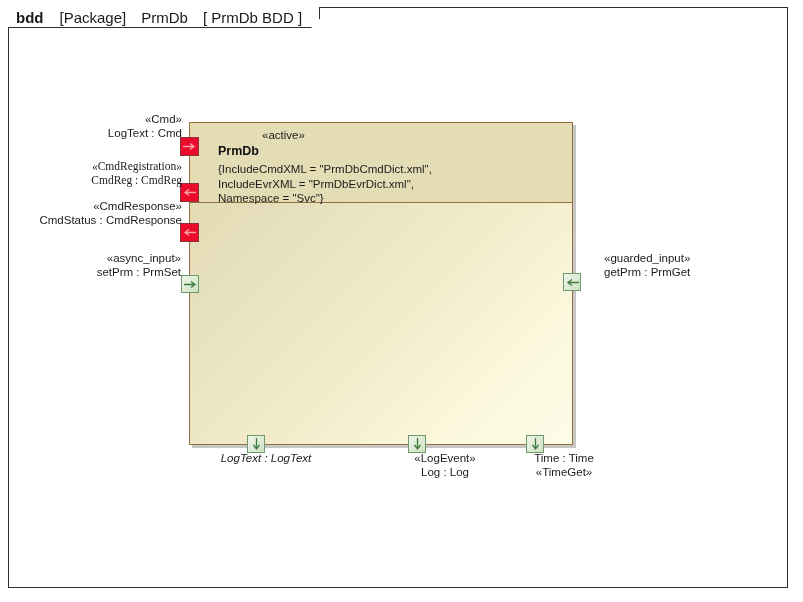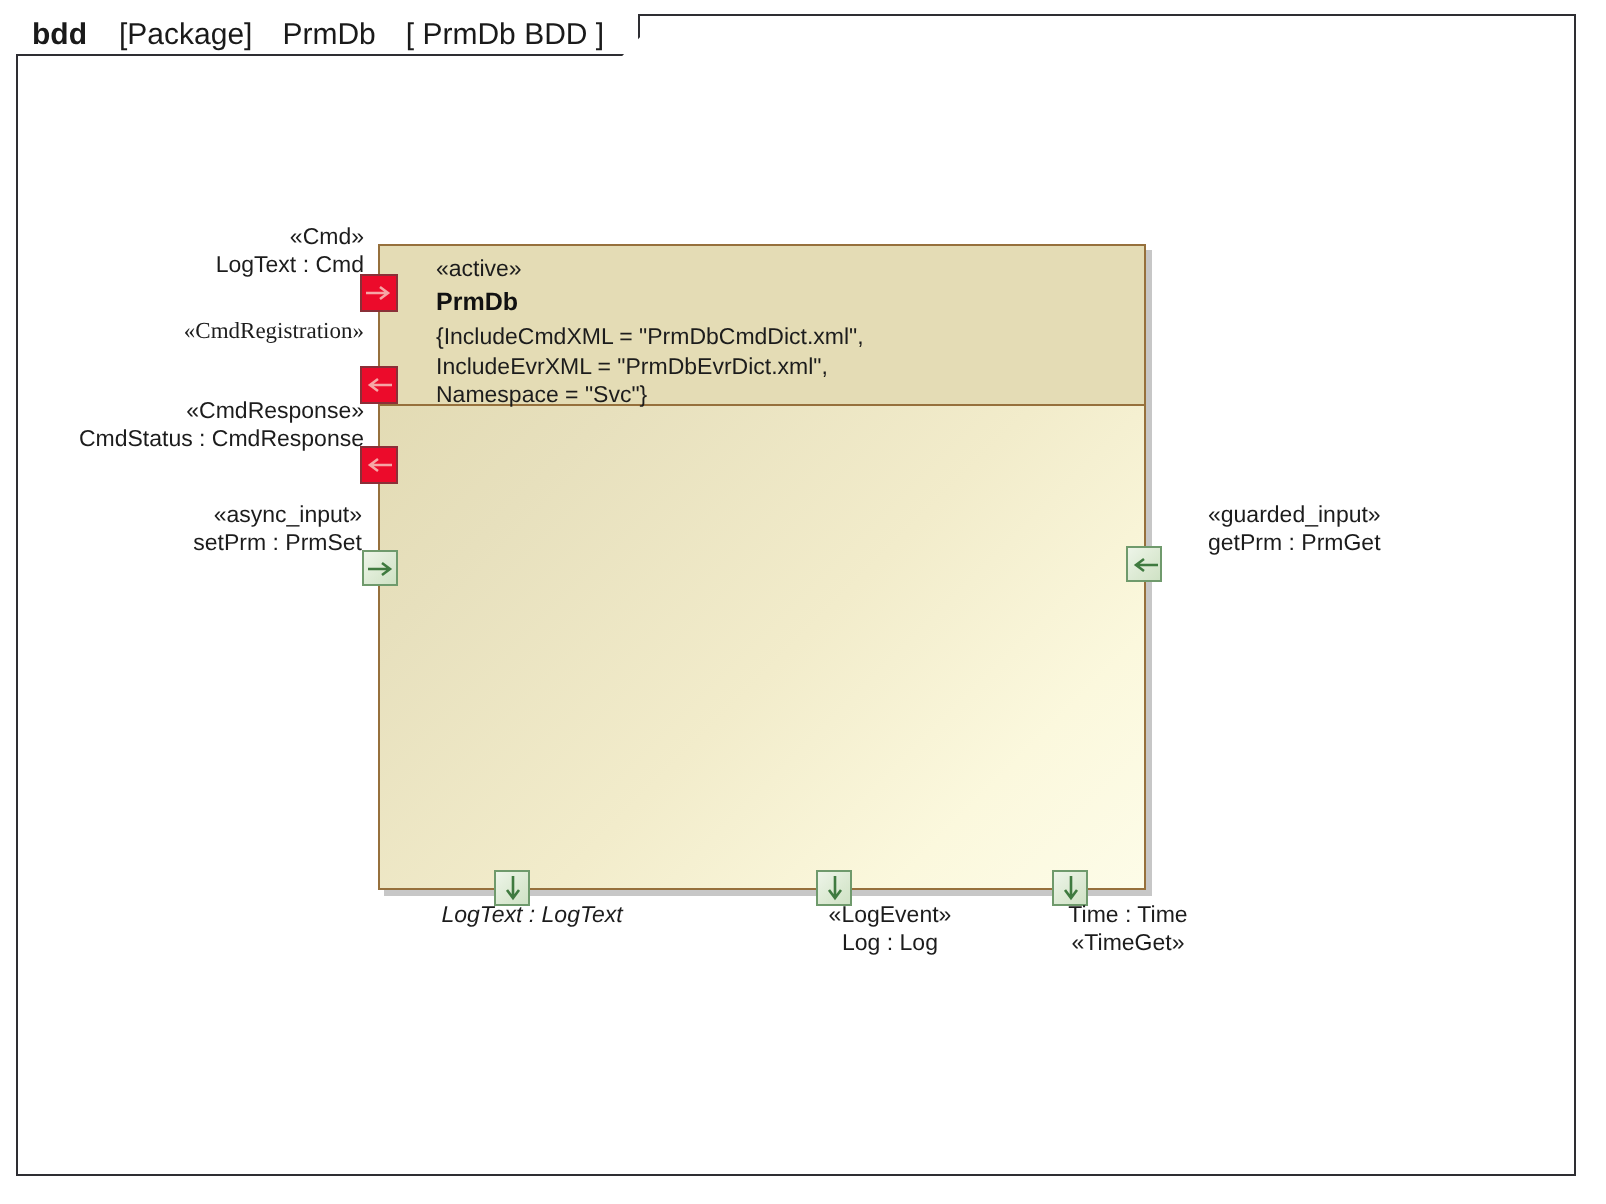--- a/index.html
+++ b/index.html
@@ -76,20 +76,21 @@
     height: 80px;
     box-sizing: border-box;
     border-bottom: 1px solid #96703c;
     background: #e4dcb5;
     padding: 5px 0 0 28px;
   }
   .stereotype-line {
     font-size: 11.5px;
     color: #1c1c1c;
     line-height: 15px;
+    margin-left: 44px;
   }
   #block-name {
     font-size: 12.5px;
     font-weight: bold;
     color: #111111;
     line-height: 17px;
   }
   #block-properties {
     margin-top: 2px;
     font-size: 11.5px;
@@ -221,20 +222,21 @@
   </div>
 </div>
 
 <div class="port-label right-align" style="left:20px; top:112px; width:162px;">
   <div>«Cmd»</div>
   <div>LogText : Cmd</div>
 </div>
 
 <div class="port-label right-align" style="left:20px; top:159px; width:162px;font-family:Liberation Serif, serif;">
   <div>«CmdRegistration»</div>
+  <div>CmdReg : CmdReg</div>
 </div>
 
 <div class="port-label right-align" style="left:20px; top:199px; width:162px;">
   <div>«CmdResponse»</div>
   <div>CmdStatus : CmdResponse</div>
 </div>
 
 <div class="port-label right-align" style="left:20px; top:251px; width:161px;">
   <div>«async_input»</div>
   <div>setPrm : PrmSet</div>

